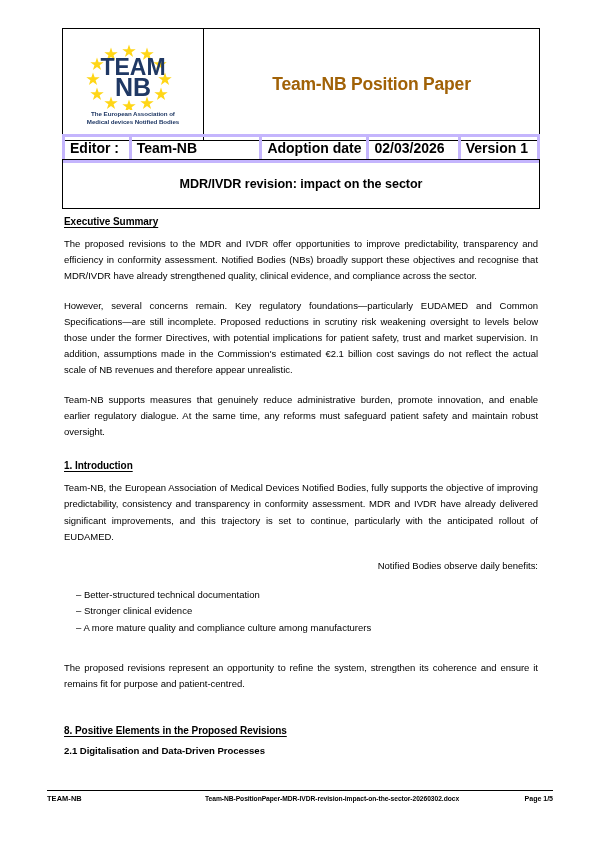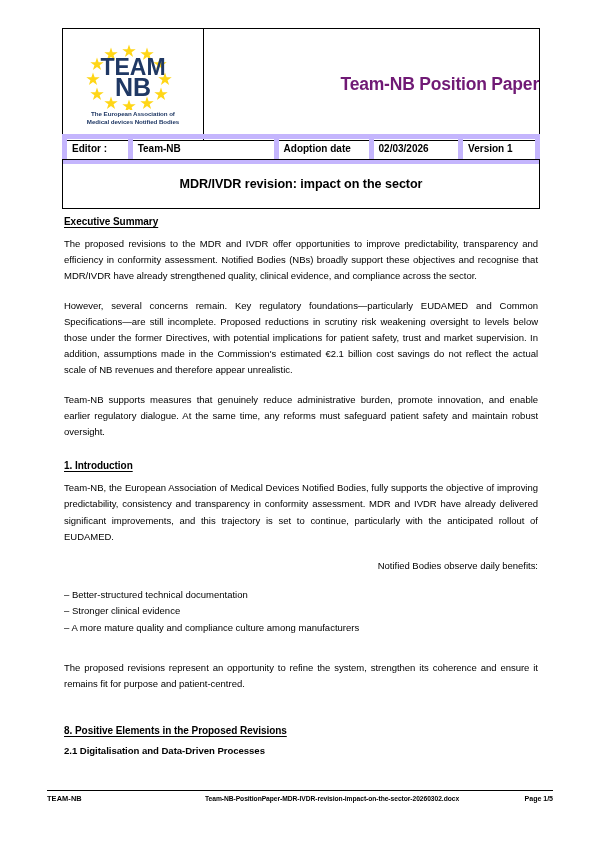--- a/index.html
+++ b/index.html
@@ -64,39 +64,39 @@
   .logo-sub {
     font-size: 6.2px;
     font-weight: bold;
     color: #1F3864;
     line-height: 1.32;
     letter-spacing: -0.06px;
     margin-top: -1px;
   }
 
   .title-cell {
-    text-align: right;
+    text-align: center;
     font-size: 17.5px;
     font-weight: bold;
     letter-spacing: -0.2px;
-    color: #701a75;
+    color: #a16207;
   }
 
   
   .meta-table {
     position: absolute;
     left: 62px;
     top: 134px;
     width: 478px;
     border-collapse: collapse;
   }
   .meta-table td {
-    border: 5px solid #c4b5fd;
+    border: 3px solid #c4b5fd;
     padding: 3px 5px 4px 5px;
-    font-size: 10px;
+    font-size: 14px;
     font-weight: bold;
     height: 13px;
     white-space: nowrap;
   }
   .m-editor-label { width: 58px; }
   .m-editor-value { width: 172px; }
   .m-adopt-label  { width: 86px; text-align: left; }
   .m-adopt-value  { width: 86px; text-align: left; }
   .m-version      { width: 70px; text-align: left; }
 
@@ -147,21 +147,21 @@
     line-height: 16.2px;
     text-align: justify;
     margin: 0 0 13px 0;
     letter-spacing: -0.02px;
   }
   p.para.left { text-align: right; }
 
   .bullets {
     font-size: 9.5px;
     line-height: 16.2px;
-    margin: 0 0 13px 0;
+    margin: 0 0 13px 12px;
   }
   .bullets div { white-space: nowrap; }
 
   .sp-sm  { height: 7px; }
   .sp-md  { height: 11px; }
   .sp-lg  { height: 20px; }
 
   
   .footer {
     position: absolute;

